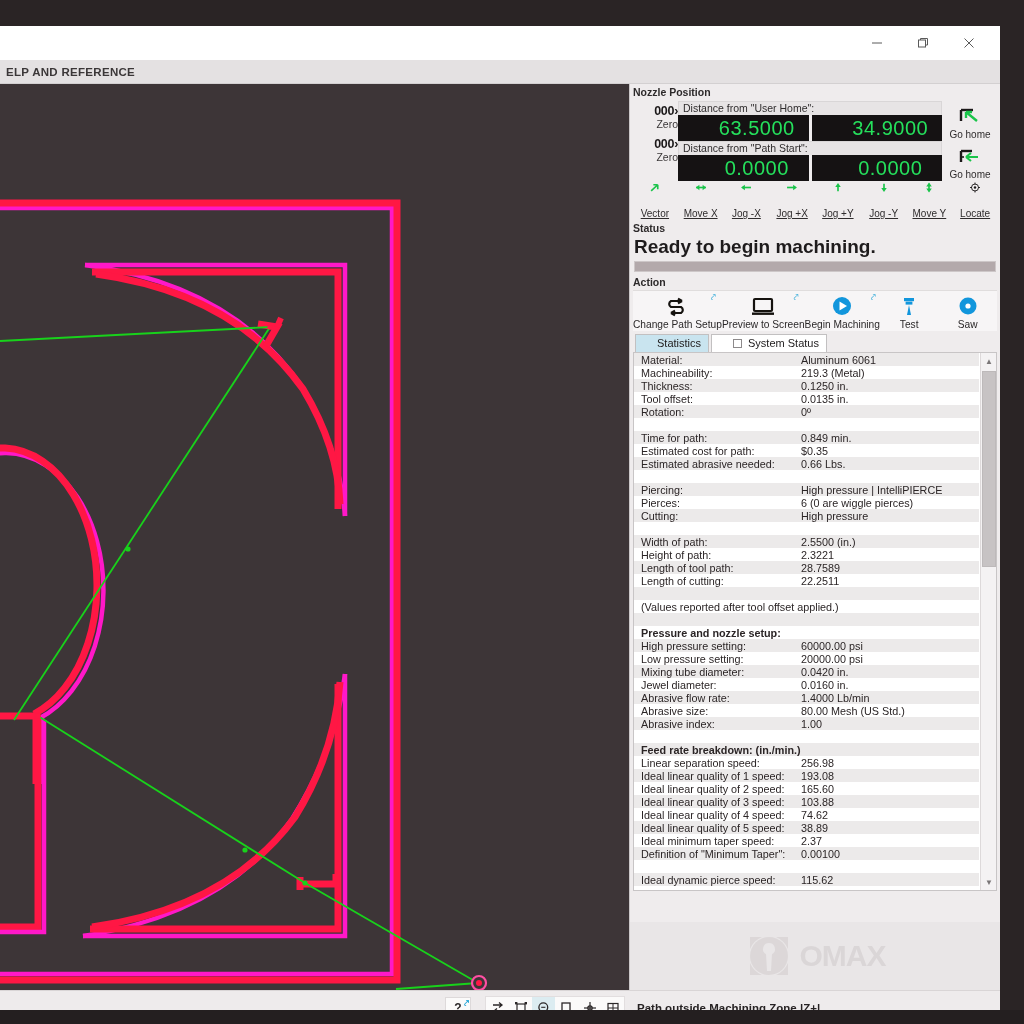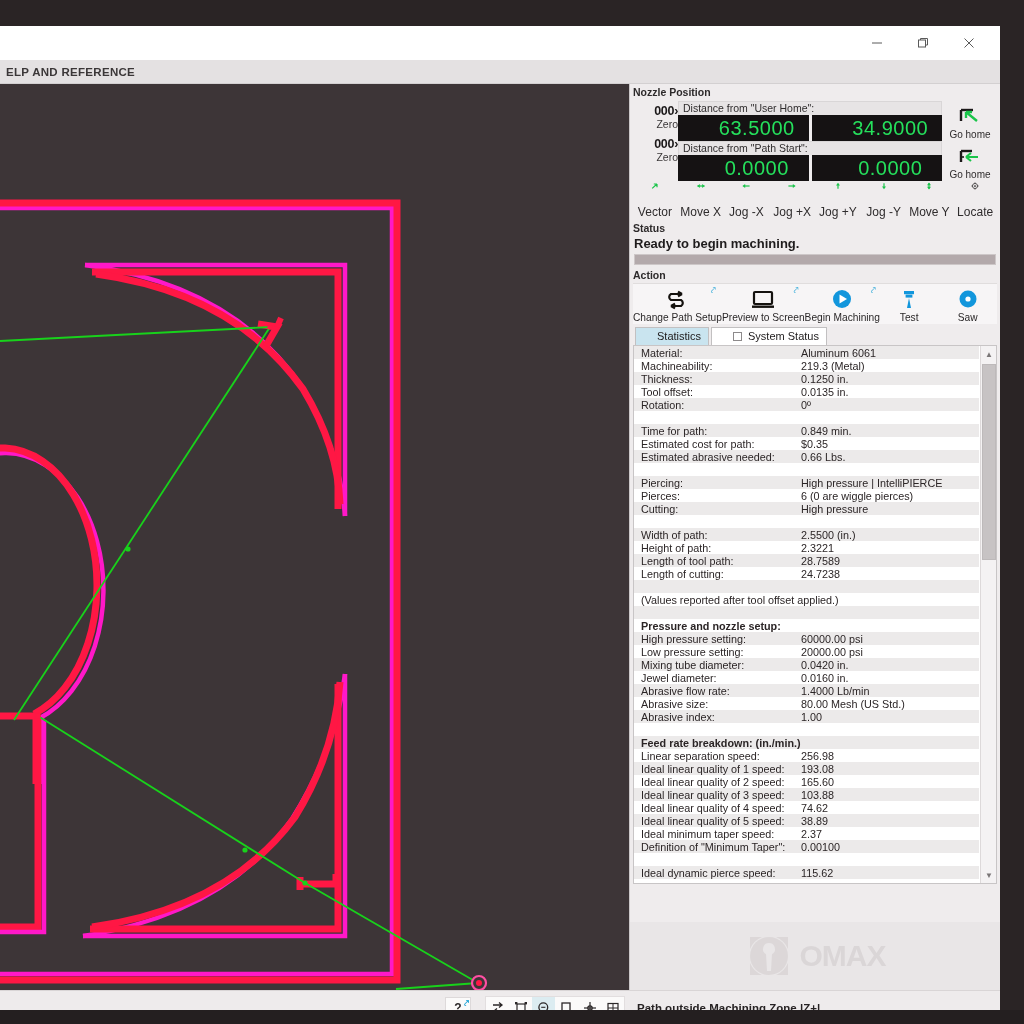--- a/index.html
+++ b/index.html
@@ -90,26 +90,26 @@
     align-items:center; justify-content:flex-end; padding-bottom:1px;
   }
   .home-btn .hb-lab { font-size:10px; color:#2f2c2d; line-height:1.1; }
 
   
   .jog-row { display:flex; margin-top:1px; }
   .jog-btn {
     flex:1; display:flex; flex-direction:column; align-items:center; justify-content:flex-end;
     height:38px; padding-bottom:1px;
   }
-  .jog-btn .jb-lab { font-size:12px; color:#2f2c2d; margin-top:15px; white-space:nowrap; }
+  .jog-btn .jb-lab { font-size:10px; color:#2f2c2d; margin-top:15px; white-space:nowrap;text-decoration:underline; }
   .jog-btn svg { display:block; }
 
   
   .status-block { padding:1px 3px 0 3px; }
-  .status-text { font-size:13px; font-weight:700; color:#1e1b1c; padding:0 1px 3px 1px; }
+  .status-text { font-size:19px; font-weight:700; color:#1e1b1c; padding:0 1px 3px 1px; }
   .progress-track {
     height:11px; background:#b3a9ab; border:1px solid #cdc7c8; margin:0 1px 2px 1px;
   }
 
   
   .action-block { padding:1px 3px 0 3px; }
   .action-row { display:flex; background:#f7f5f6; border-top:1px solid #e0dddd; }
   .action-btn {
     flex:1; display:flex; flex-direction:column; align-items:center; justify-content:flex-end;
     height:40px; padding-bottom:1px; position:relative;
@@ -521,21 +521,21 @@
             <div class="srow">
               <div class="sk">Height of path:</div>
               <div class="sv">2.3221</div>
             </div>
             <div class="srow alt">
               <div class="sk">Length of tool path:</div>
               <div class="sv">28.7589</div>
             </div>
             <div class="srow">
               <div class="sk">Length of cutting:</div>
-              <div class="sv">24.7238</div>
+              <div class="sv">22.2511</div>
             </div>
             <div class="srow alt blank"></div>
             <div class="srow note">
               <div class="sk">(Values reported after tool offset applied.)</div>
               <div class="sv"></div>
             </div>
             <div class="srow alt blank"></div>
             <div class="srow head">
               <div class="sk">Pressure and nozzle setup:</div>
               <div class="sv"></div>

